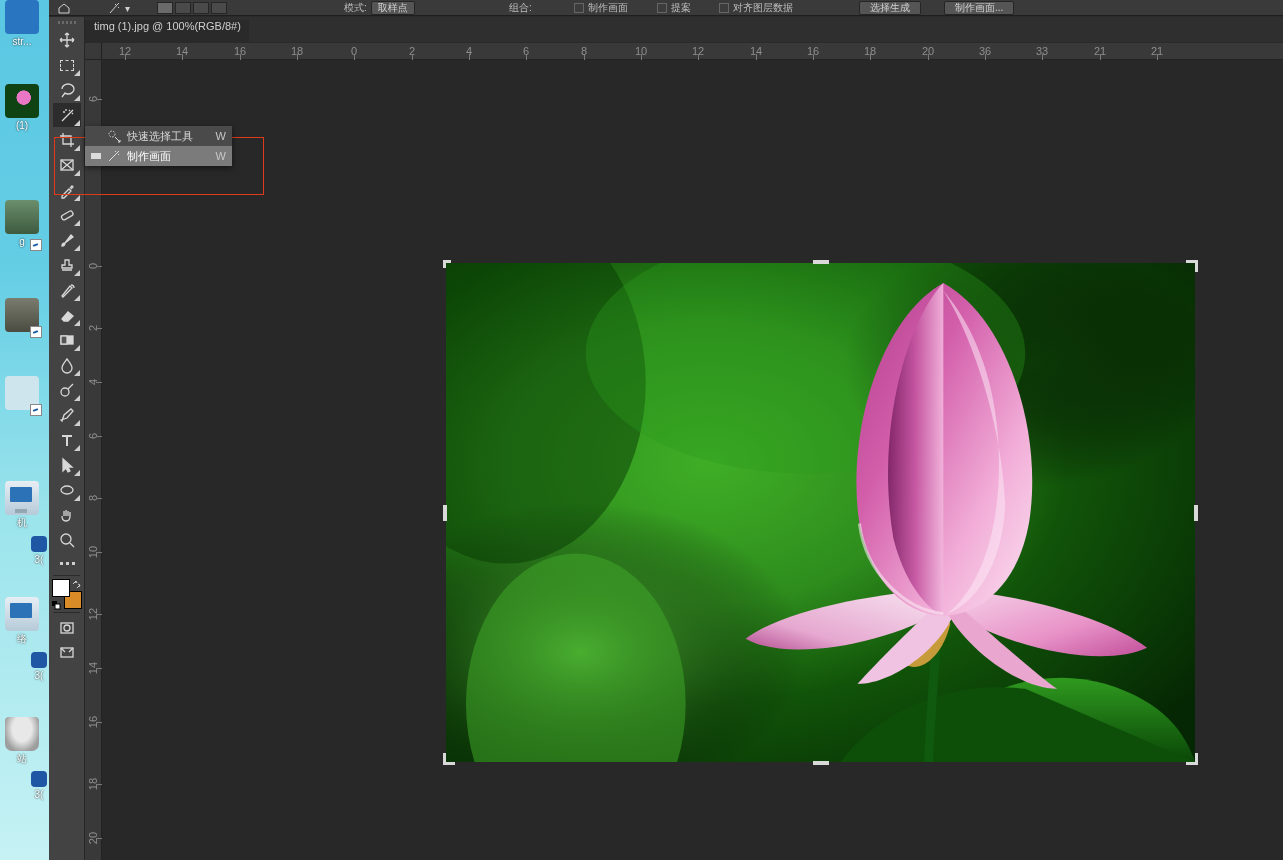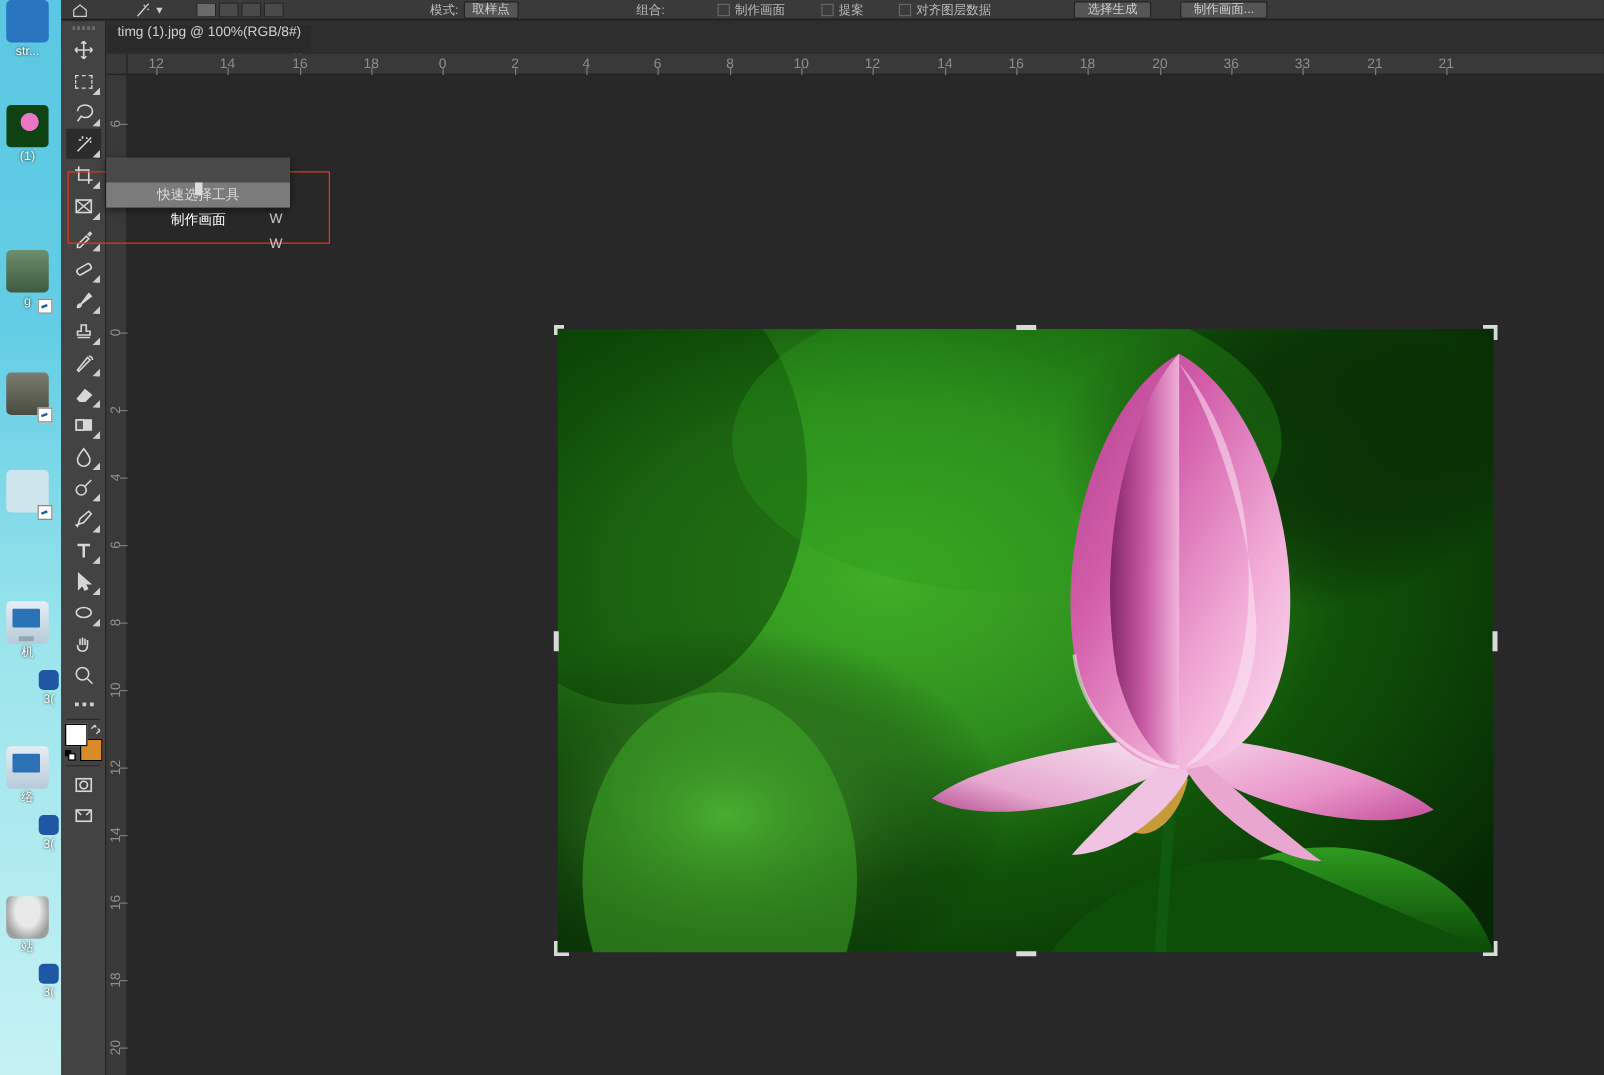--- a/index.html
+++ b/index.html
@@ -66,21 +66,21 @@
   .dots{display:flex;gap:3px;justify-content:center;align-items:center;width:28px;height:18px;margin:2px 4px;}
   .dots span{width:3px;height:3px;background:#cfcfcf;}
   .swatches{position:relative;width:30px;height:30px;margin:3px 3px;}
   .swatches .fg{position:absolute;left:0;top:0;width:18px;height:18px;background:#fff;border:1px solid #000;z-index:2;}
   .swatches .bg{position:absolute;right:0;bottom:0;width:18px;height:18px;background:#d88b26;border:1px solid #000;z-index:1;}
   .swatches .tiny{position:absolute;right:1px;top:0;width:9px;height:9px;}
   .swatches .def{position:absolute;left:0;bottom:0;width:9px;height:9px;}
 
   
   .flyout{position:absolute;left:85px;top:126px;width:147px;background:#4a4a4a;color:#dcdcdc;font-size:11px;z-index:50;box-shadow:0 2px 6px rgba(0,0,0,.5);}
-  .flyout .row{display:flex;align-items:center;height:20px;padding:0 6px;gap:6px;flex-direction:column;}
+  .flyout .row{display:flex;align-items:center;height:20px;padding:0 6px;gap:6px;}
   .flyout .row .ind{width:6px;height:6px;background:transparent;flex:0 0 10px;}
   .flyout .row.selected{background:#7b7b7b;color:#fff;}
   .flyout .row.selected .ind{background:#dcdcdc;}
   .flyout .row .sc{margin-left:auto;color:#c7c7c7;}
   .flyout .row svg{width:14px;height:14px;stroke:#dedede;fill:none;}
 
   .redbox{position:absolute;left:54px;top:137px;width:210px;height:58px;border:1px solid #e03a1b;z-index:49;pointer-events:none;}
 
   
   .i-sq{width:14px;height:11px;border:1px dashed #d7d7d7;}

